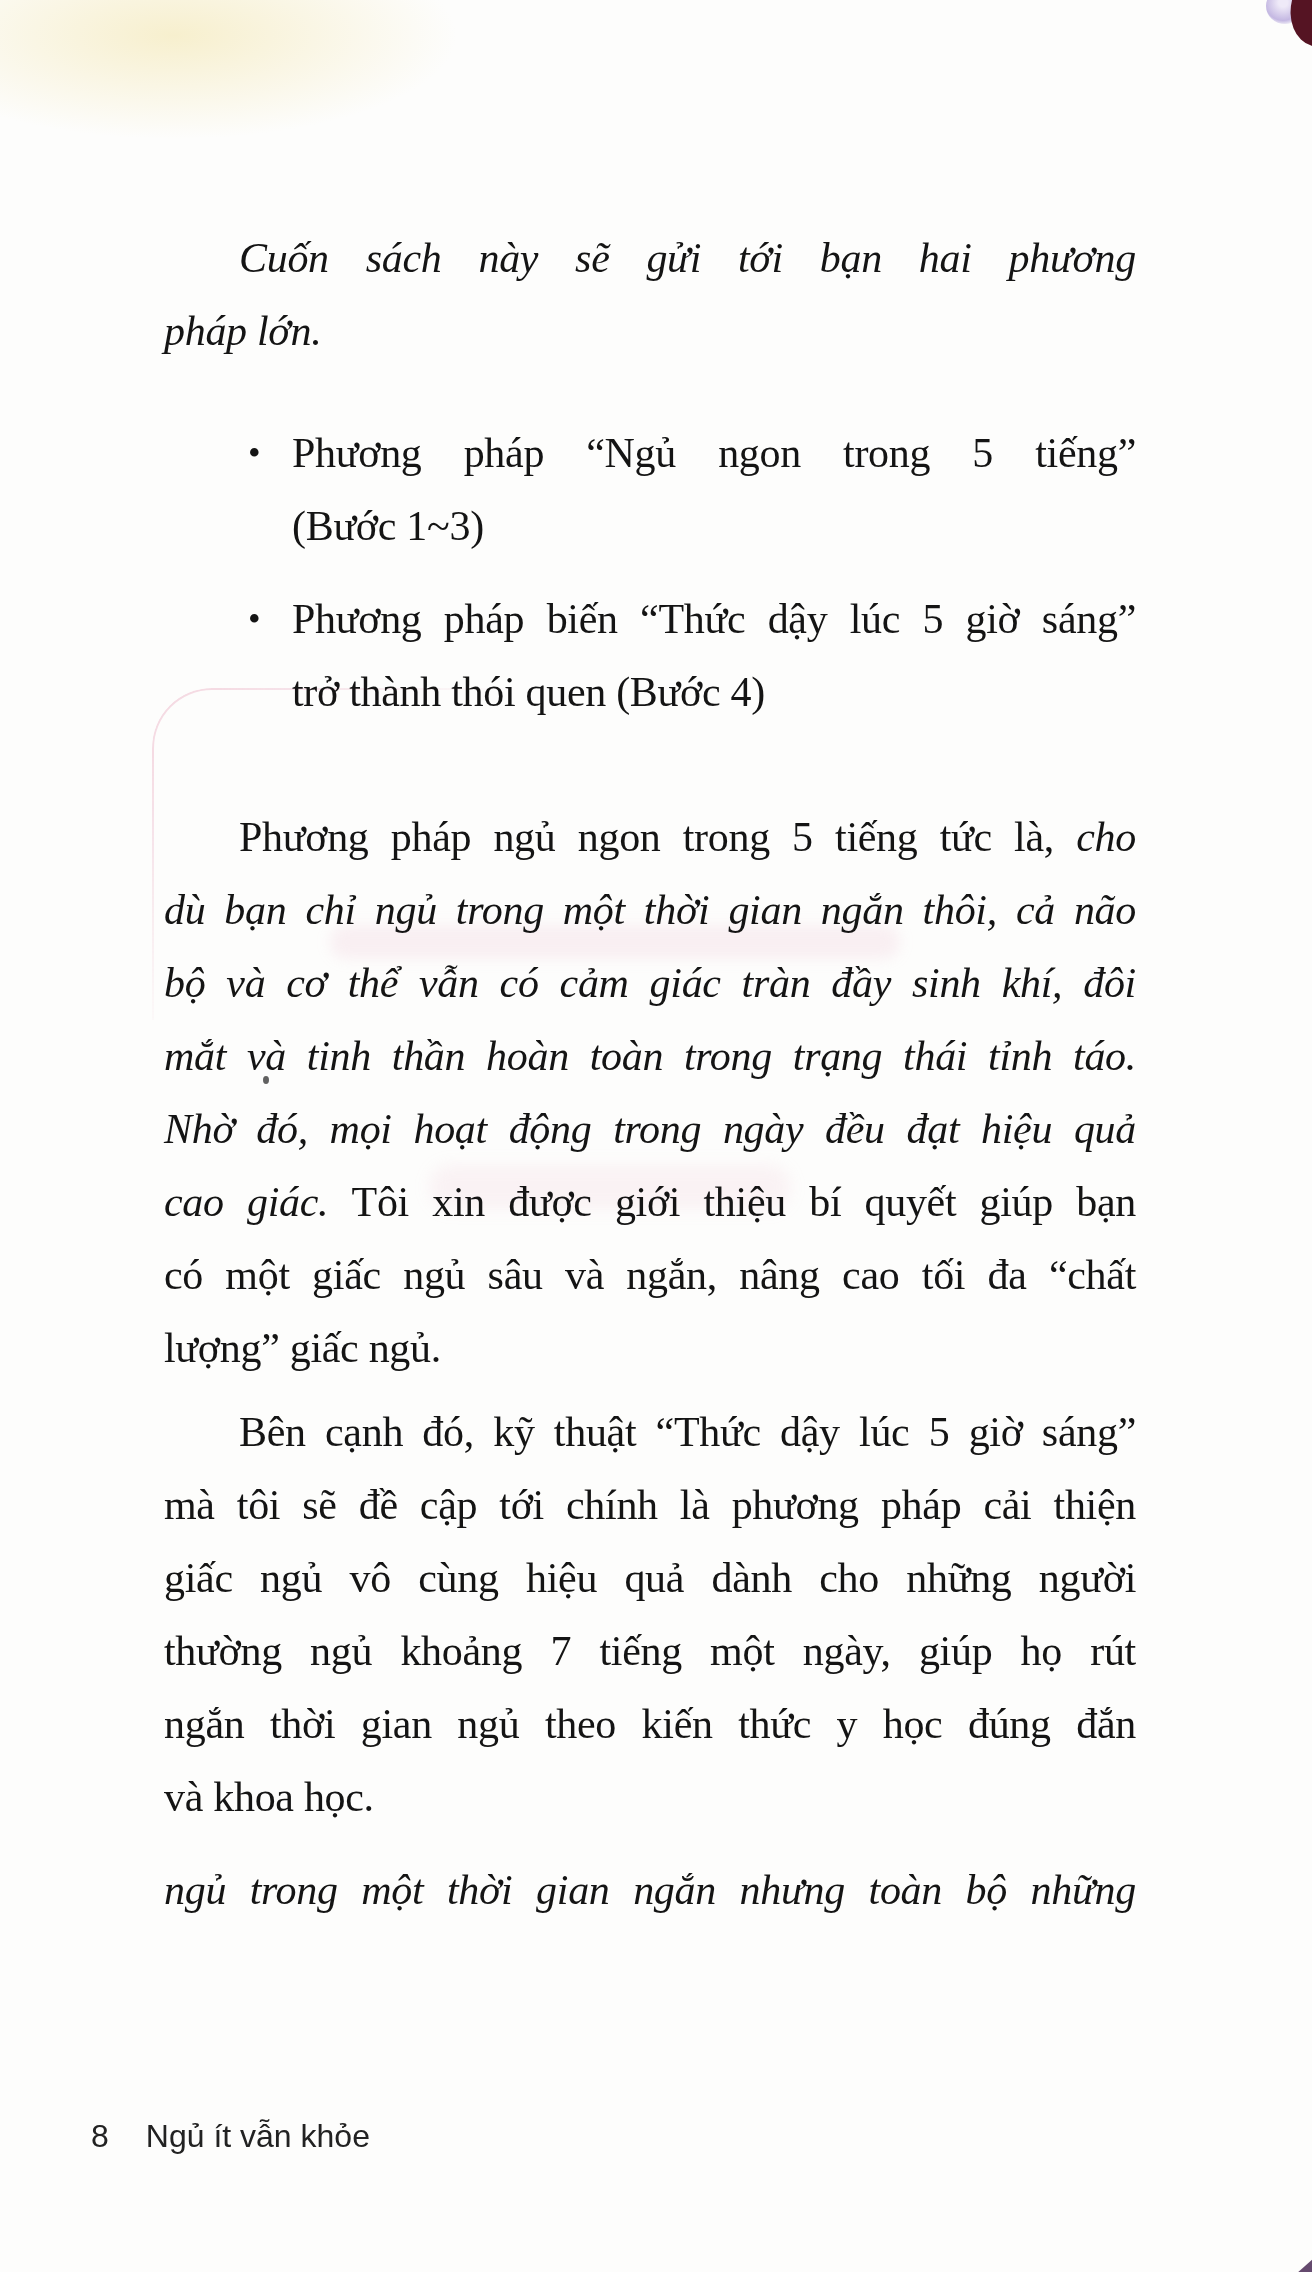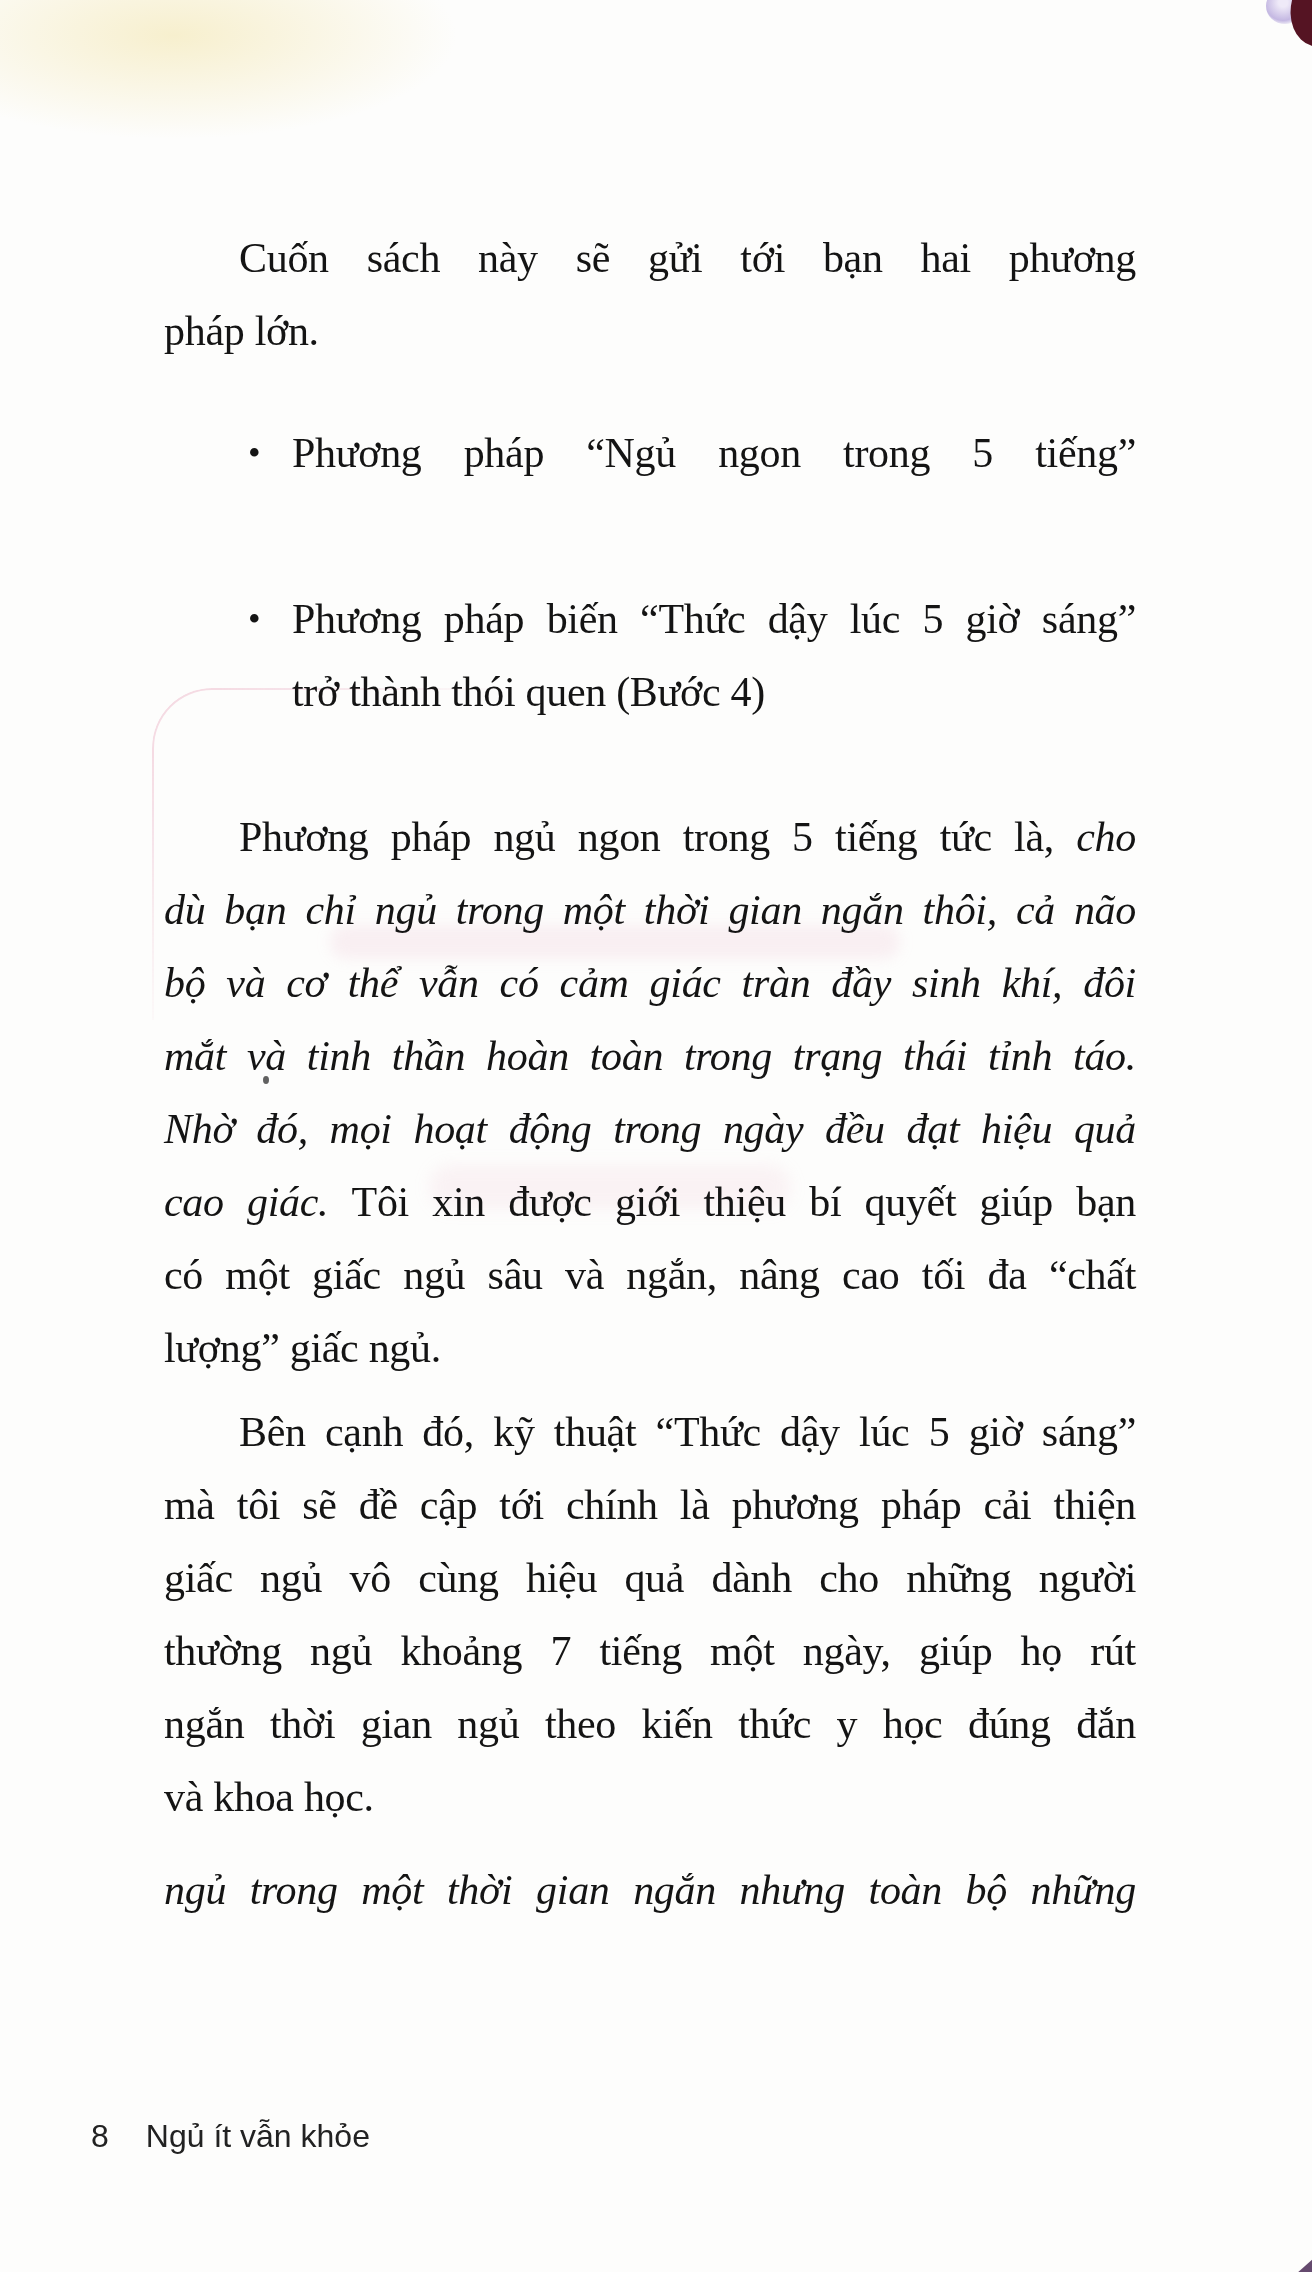--- a/index.html
+++ b/index.html
@@ -60,21 +60,21 @@
     background:color-mix(in srgb, var(--showthrough-pink) 12%, transparent);
     filter:blur(8px);pointer-events:none;
   }
   .ink-speck{
     position:absolute;left:263px;top:1076px;width:6px;height:8px;border-radius:50%;
     background:#3a3a3a;opacity:.8;
   }
 
   
   .block{position:absolute;left:164px;width:972px;}
-  .b0{top:222px;}
+  .b0{top:222px;font-style:italic;}
   .b1{top:417px;}
   .b2{top:583px;}
   .b3{top:801px;}
   .b4{top:1396px;}
   .b5{top:1854px;}
   .block.bullet{padding-left:128px;box-sizing:border-box;}
   .block.bullet .marker{
     position:absolute;left:84px;top:0;height:73px;line-height:73px;
     font-size:36px;
   }
@@ -109,20 +109,21 @@
   <div class="fleck-bottom"></div>
 
   <main id="text-root">
       <div class="block b0">
         <div class="line j indent"><span class="seg">Cuốn sách này sẽ gửi tới bạn hai phương</span></div>
         <div class="line"><span class="seg">pháp lớn.</span></div>
       </div>
       <div class="block b1 bullet">
         <span class="marker">•</span>
         <div class="line j"><span class="seg">Phương pháp “Ngủ ngon trong 5 tiếng”</span></div>
+        <div class="line"><span class="seg">(Bước 1~3)</span></div>
       </div>
       <div class="block b2 bullet">
         <span class="marker">•</span>
         <div class="line j"><span class="seg">Phương pháp biến “Thức dậy lúc 5 giờ sáng”</span></div>
         <div class="line"><span class="seg">trở thành thói quen (Bước 4)</span></div>
       </div>
       <div class="block b3">
         <div class="line j indent"><span class="seg">Phương pháp ngủ ngon trong 5 tiếng tức là, </span><span class="seg it">cho</span></div>
         <div class="line j"><span class="seg it">dù bạn chỉ ngủ trong một thời gian ngắn thôi, cả não</span></div>
         <div class="line j"><span class="seg it">bộ và cơ thể vẫn có cảm giác tràn đầy sinh khí, đôi</span></div>

